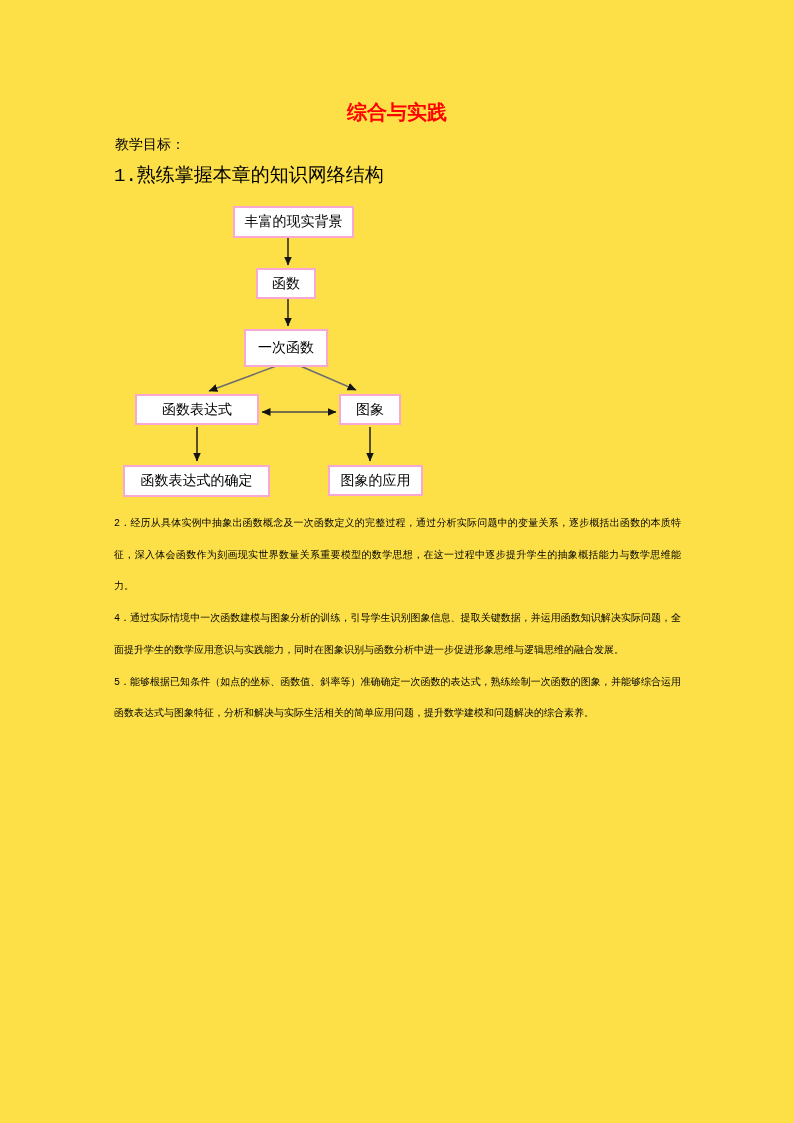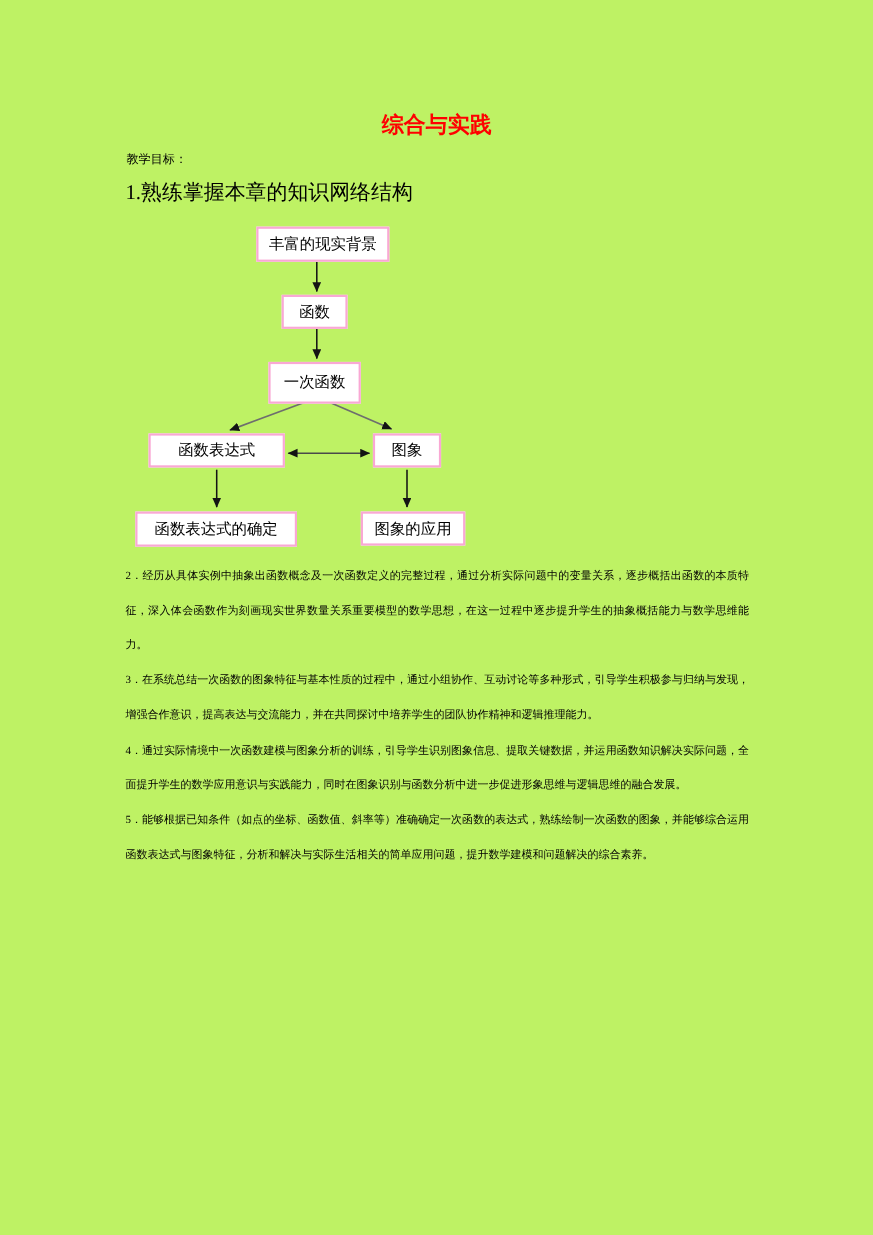--- a/index.html
+++ b/index.html
@@ -1,40 +1,40 @@
 <!DOCTYPE html>
 <html><head>
 <meta charset="utf-8">
 <style>
   html, body { margin: 0; padding: 0; background: #ffffff; }
   .page {
     position: relative;
     width: 794px;
     height: 1123px;
-    background: #bef264;
-    font-family: Liberation Serif, serif;
+    background: #fde047;
+    font-family: Liberation Mono, monospace;
     color: #000000;
     overflow: hidden;
   }
   .doc-title {
     position: absolute;
     top: 101px;
     left: 0;
     width: 794px;
     text-align: center;
     font-size: 20px;
     font-weight: bold;
     color: #ff0000;
     line-height: 26px;
   }
   .section-heading {
     position: absolute;
     top: 136px;
     left: 115px;
-    font-size: 11px;
+    font-size: 14px;
     line-height: 18px;
   }
   .objective-item {
     position: absolute;
     top: 167px;
     left: 114px;
     font-size: 19px;
     line-height: 18px;
   }
   
@@ -111,18 +111,17 @@
     <div class="fc-node fc-n2">函数</div>
     <div class="fc-node fc-n3">一次函数</div>
     <div class="fc-node fc-n4">函数表达式</div>
     <div class="fc-node fc-n5">图象</div>
     <div class="fc-node fc-n6">函数表达式的确定</div>
     <div class="fc-node fc-n7">图象的应用</div>
   </div>
 
   <div class="body-text">
     <p>2．经历从具体实例中抽象出函数概念及一次函数定义的完整过程，通过分析实际问题中的变量关系，逐步概括出函数的本质特征，深入体会函数作为刻画现实世界数量关系重要模型的数学思想，在这一过程中逐步提升学生的抽象概括能力与数学思维能力。</p>
-    <p>3．在系统总结一次函数的图象特征与基本性质的过程中，通过小组协作、互动讨论等多种形式，引导学生积极参与归纳与发现，增强合作意识，提高表达与交流能力，并在共同探讨中培养学生的团队协作精神和逻辑推理能力。</p>
     <p>4．通过实际情境中一次函数建模与图象分析的训练，引导学生识别图象信息、提取关键数据，并运用函数知识解决实际问题，全面提升学生的数学应用意识与实践能力，同时在图象识别与函数分析中进一步促进形象思维与逻辑思维的融合发展。</p>
     <p>5．能够根据已知条件（如点的坐标、函数值、斜率等）准确确定一次函数的表达式，熟练绘制一次函数的图象，并能够综合运用函数表达式与图象特征，分析和解决与实际生活相关的简单应用问题，提升数学建模和问题解决的综合素养。</p>
   </div>
 
 </div>
 
 </body></html>

